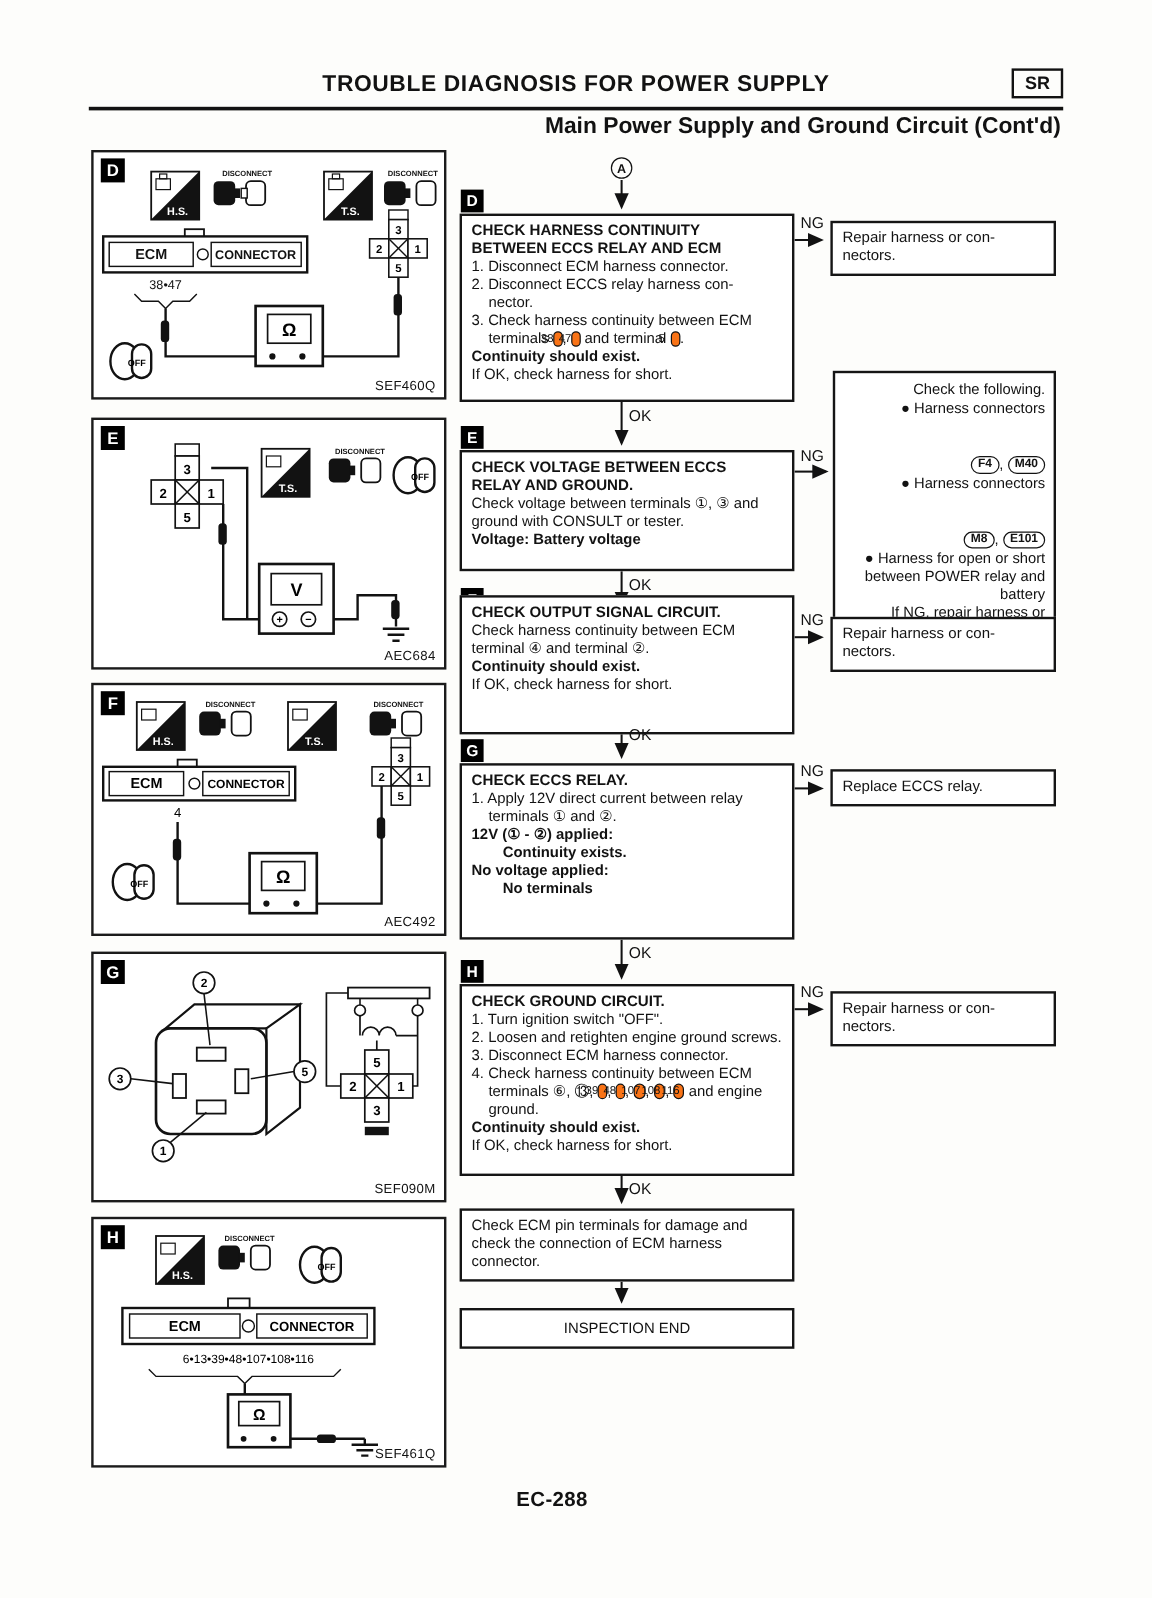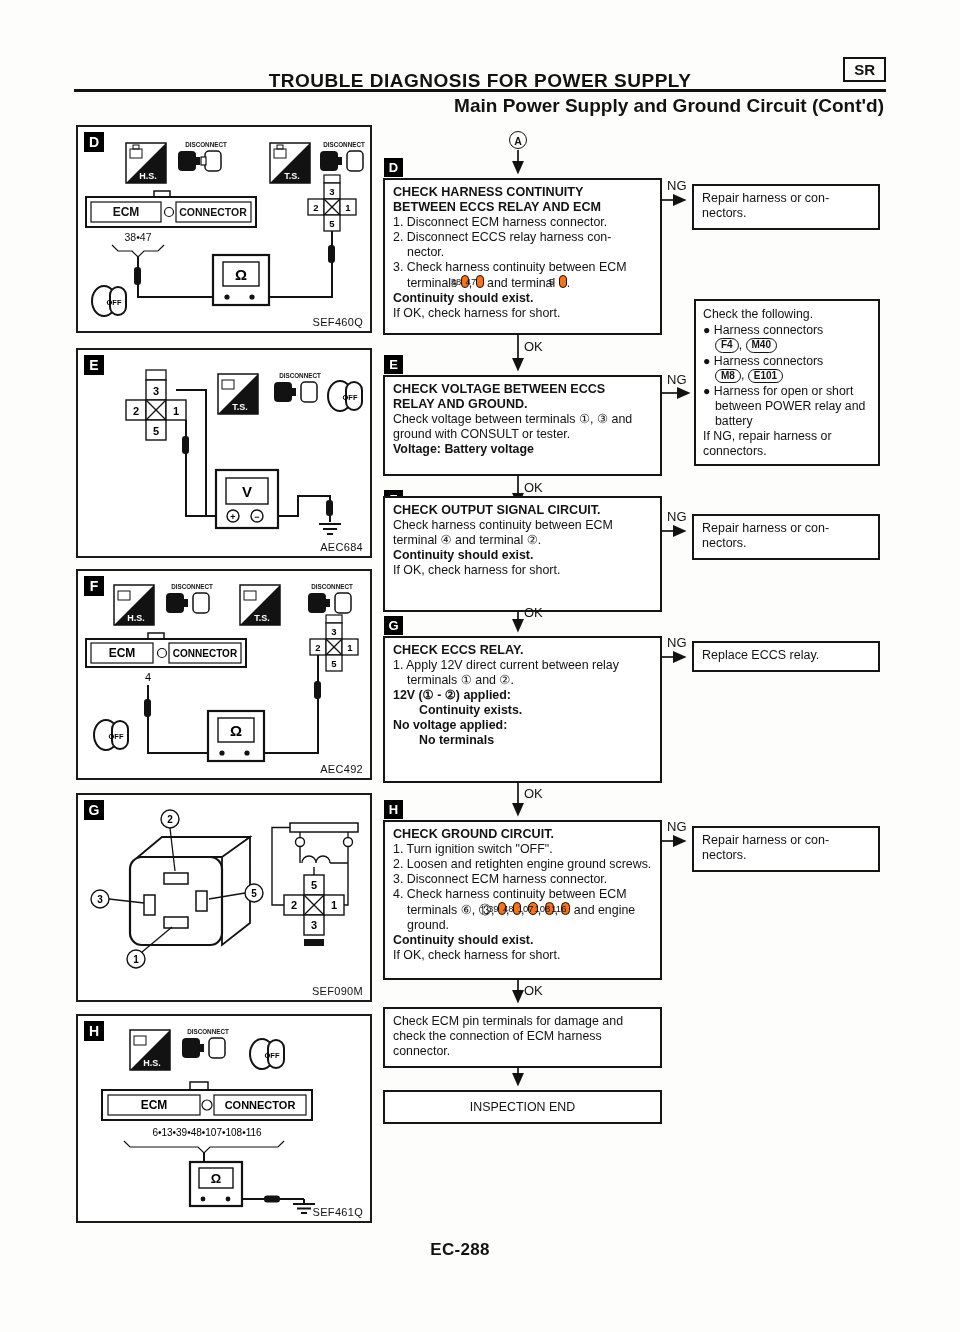--- a/index.html
+++ b/index.html
@@ -1,19 +1,19 @@
 <!DOCTYPE html>
 <html><head>
 <meta charset="utf-8">
 <style>
   html,body{margin:0;padding:0;background:#d8d8d8;}
   .page{position:relative;width:960px;height:1332px;margin:0 auto;background:#fdfdfb;
         font-family:"Liberation Sans",sans-serif;color:#121212;overflow:hidden;}
   
-  .hd-title{position:absolute;top:70px;left:0;right:0;text-align:center;
+  .hd-title{position:absolute;top:60px;left:0;right:0;text-align:center;
             font-size:19px;font-weight:bold;letter-spacing:.5px;}
   .hd-tag{position:absolute;top:57px;right:74px;border:2px solid #121212;
           padding:0 9px;font-size:15px;font-weight:bold;line-height:21px;}
   .hd-rule{position:absolute;top:89px;left:74px;width:812px;height:3px;background:#121212;}
   .hd-sub{position:absolute;top:95px;right:76px;font-size:19px;font-weight:bold;}
   
   .figbox{position:absolute;left:76px;width:296px;border:2px solid #1b1b1b;background:#fff;box-sizing:border-box;}
   .figlabel{position:absolute;left:6px;top:5px;width:20px;height:20px;background:#000;color:#fff;
             font-weight:bold;font-size:14px;line-height:20px;text-align:center;z-index:3;}
   .figcode{position:absolute;right:7px;bottom:3px;font-size:11px;letter-spacing:.3px;}
@@ -22,24 +22,24 @@
   .step{position:absolute;left:383px;width:279px;border:2px solid #151515;background:#fff;
         padding:5px 8px 4px;font-size:12.4px;line-height:15px;box-sizing:border-box;}
   .step .t{font-weight:bold;font-size:12.6px;}
   .hang{padding-left:14px;text-indent:-14px;}
   .b{font-weight:bold;}
   .ind{padding-left:26px;}
   .steplabel{position:absolute;left:384px;width:19px;height:19px;background:#000;color:#fff;
              font-weight:bold;font-size:13px;line-height:19px;text-align:center;}
   .result{position:absolute;left:692px;width:188px;border:2px solid #151515;background:#fff;
           padding:5px 8px;font-size:12.5px;line-height:15px;box-sizing:border-box;}
-  .notebox{position:absolute;left:694px;top:299px;width:186px;border:2px solid #151515;background:#fff;
-           padding:6px 7px;font-size:12.3px;line-height:14.8px;box-sizing:border-box;}
+  .notebox{position:absolute;left:694px;top:309px;width:186px;border:2px solid #151515;background:#fff;
+           padding:6px 7px;font-size:12.3px;line-height:14.8px;box-sizing:border-box;text-align:right;}
   .note-item{padding-left:12px;text-indent:-12px;margin-top:1px;}
-  .note-ovals{padding-left:12px;}
+  .note-ovals{padding-left:12px;margin-top:32px;}
   .okng{position:absolute;font-size:13px;color:#121212;}
   .conn-a{position:absolute;left:509px;top:131px;width:18px;height:18px;border:1.6px solid #121212;
           border-radius:50%;font-size:10.5px;font-weight:bold;text-align:center;line-height:18px;box-sizing:border-box;}
   .circ{display:inline-block;border:1px solid #121212;border-radius:9px;padding:0 3px;
         font-size:9.5px;line-height:11px;vertical-align:1.5px;background:#f97316;}
   .oval{display:inline-block;border:1.3px solid #121212;border-radius:9px;padding:0 5px;
         font-size:10px;font-weight:bold;line-height:12.5px;vertical-align:middle;background:#fff;}
   .endbox{text-align:center;padding-top:8px;}
   .pgnum{position:absolute;top:1240px;left:0;width:920px;text-align:center;
          font-size:17px;font-weight:bold;letter-spacing:.3px;}

